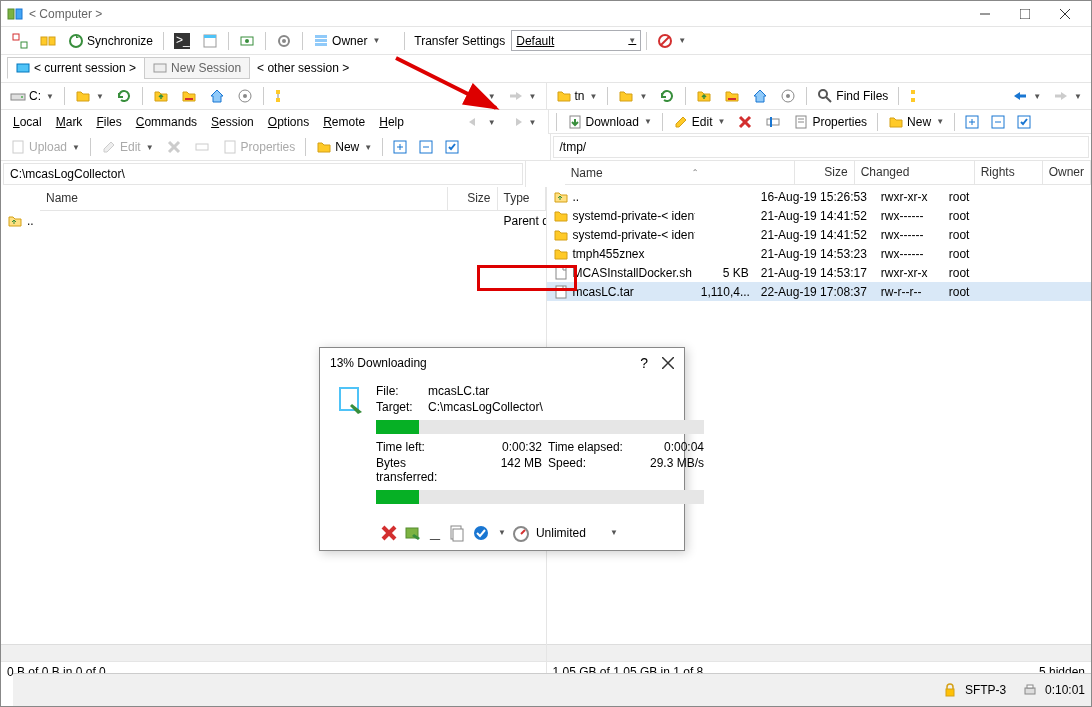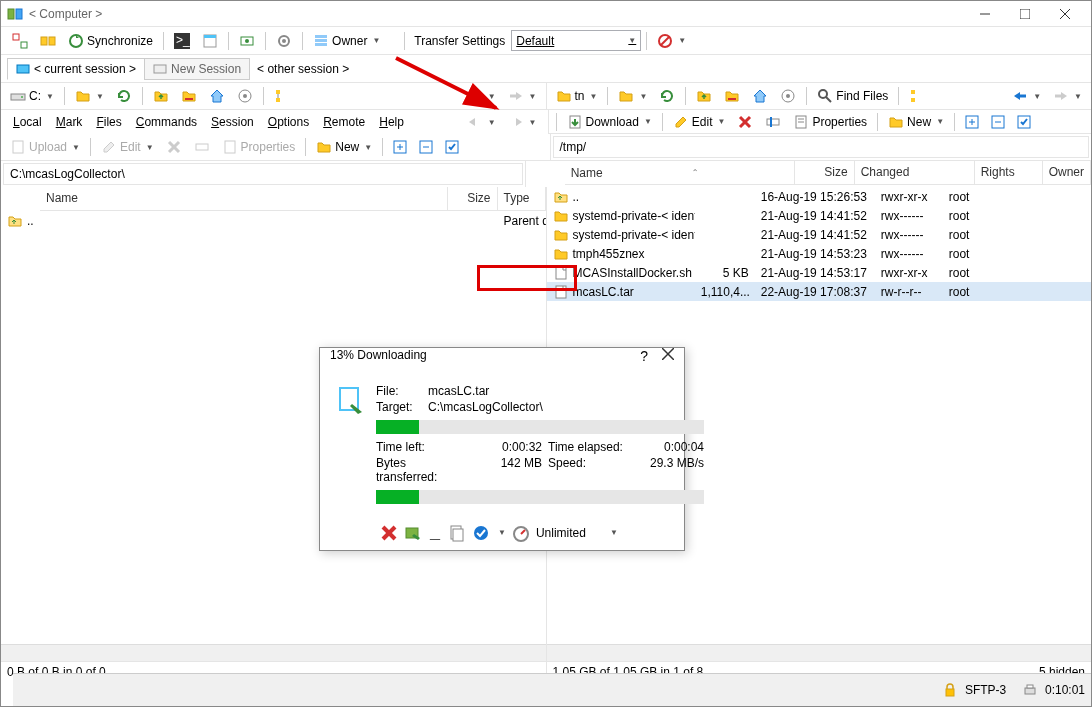--- a/index.html
+++ b/index.html
@@ -5,21 +5,21 @@
 * { box-sizing: border-box; margin: 0; padding: 0; font-family: "Segoe UI", Tahoma, sans-serif; font-size: 12px; }
 body { background: #fff; width: 1092px; height: 707px; overflow: hidden; position: relative; border: 1px solid #888; }
 .titlebar { height: 26px; background: #fff; display: flex; align-items: center; padding: 0 6px; border-bottom: 1px solid #e5e5e5; }
 .titlebar .icon { width: 16px; height: 16px; margin-right: 6px; }
 .titlebar .title { flex: 1; color: #666; }
 .titlebar .win-controls { display: flex; gap: 0; }
 .titlebar .win-btn { width: 40px; height: 24px; display: flex; align-items: center; justify-content: center; color: #444; }
 .toolbar-row { display: flex; align-items: center; padding: 2px 6px; border-bottom: 1px solid #e5e5e5; height: 28px; gap: 2px; }
 .toolbar-btn { height: 22px; padding: 0 4px; display: flex; align-items: center; gap: 3px; border: 1px solid transparent; }
 .sep { width: 1px; height: 18px; background: #ccc; margin: 0 3px; }
-.tabs-row { display: flex; align-items: center; padding: 2px 6px; height: 28px; gap: 0; border-bottom: 1px solid #e5e5e5; }
+.tabs-row { display: flex; align-items: flex-start; padding: 2px 6px; height: 28px; gap: 0; border-bottom: 1px solid #e5e5e5; }
 .tab { height: 22px; padding: 0 8px; display: flex; align-items: center; gap: 4px; border: 1px solid #ccc; background: #f5f5f5; margin-right: -1px; }
 .tab.active { background: #fff; border-bottom-color: #fff; }
 .tab.new { color: #666; }
 .menubar { display: flex; gap: 2px; padding: 2px 6px; height: 24px; align-items: center; border-bottom: 1px solid #e5e5e5; }
 .menu-item { padding: 2px 6px; }
 .menu-item u { text-decoration: underline; }
 .panels { display: flex; position: relative; }
 .panel { flex: 1; display: flex; flex-direction: column; border-right: 1px solid #e5e5e5; }
 .panel-toolbar-row { display: flex; align-items: center; padding: 2px 4px; height: 27px; gap: 2px; border-bottom: 1px solid #e5e5e5; }
 .disabled { color: #aaa; }
@@ -30,21 +30,21 @@
 .file-row { display: flex; height: 19px; align-items: center; }
 .file-row.selected { background: #d9e8f7; }
 .file-row .cell { padding: 1px 6px; white-space: nowrap; overflow: hidden; text-overflow: clip; }
 .col-name { flex: 1; display: flex; align-items: center; gap: 4px; }
 .statusbar { position: absolute; bottom: 0; left: 12px; right: 0; height: 24px; border-top: 1px solid #ccc; background: #f0f0f0; display: flex; align-items: center; padding: 16px 6px; }
 .status-right { margin-left: auto; display: flex; gap: 8px; align-items: center; }
 .panel-status { height: 20px; border-top: 1px solid #e5e5e5; display: flex; align-items: center; padding: 0 6px; background: #fff; justify-content: space-between; }
 svg { display: block; }
 .dropdown-arrow { font-size: 8px; color: #555; margin-left: 2px; }
 .dialog { position: absolute; left: 318px; top: 346px; width: 366px; height: 204px; background: #fff; border: 1px solid #888; box-shadow: 2px 2px 10px rgba(0,0,0,0.2); }
-.dialog-title { height: 30px; display: flex; align-items: flex-start; padding: 0 10px; }
+.dialog-title { height: 30px; display: flex; align-items: center; padding: 0 10px; }
 .dialog-title .t { flex: 1; }
 .dialog-body { padding: 6px 14px; }
 .progress-bar { width: 100%; height: 14px; background: #e6e6e6; margin: 6px 0; position: relative; }
 .progress-fill { height: 100%; background: #06b025; }
 .info-grid { display: grid; grid-template-columns: 90px 70px 80px 70px; gap: 2px 6px; margin-top: 4px; font-size: 11px; }
 .dialog-toolbar { display: flex; align-items: center; gap: 6px; padding: 6px 14px; }
 .red-box { position: absolute; border: 3px solid #d00; pointer-events: none; }
 .arrow-overlay { position: absolute; pointer-events: none; }
 .combo { border: 1px solid #abadb3; height: 21px; padding: 0 4px; display: flex; align-items: center; background: #fff; text-decoration: underline; }
 .sort-indicator { font-size: 8px; color: #666; margin-left: 4px; }

